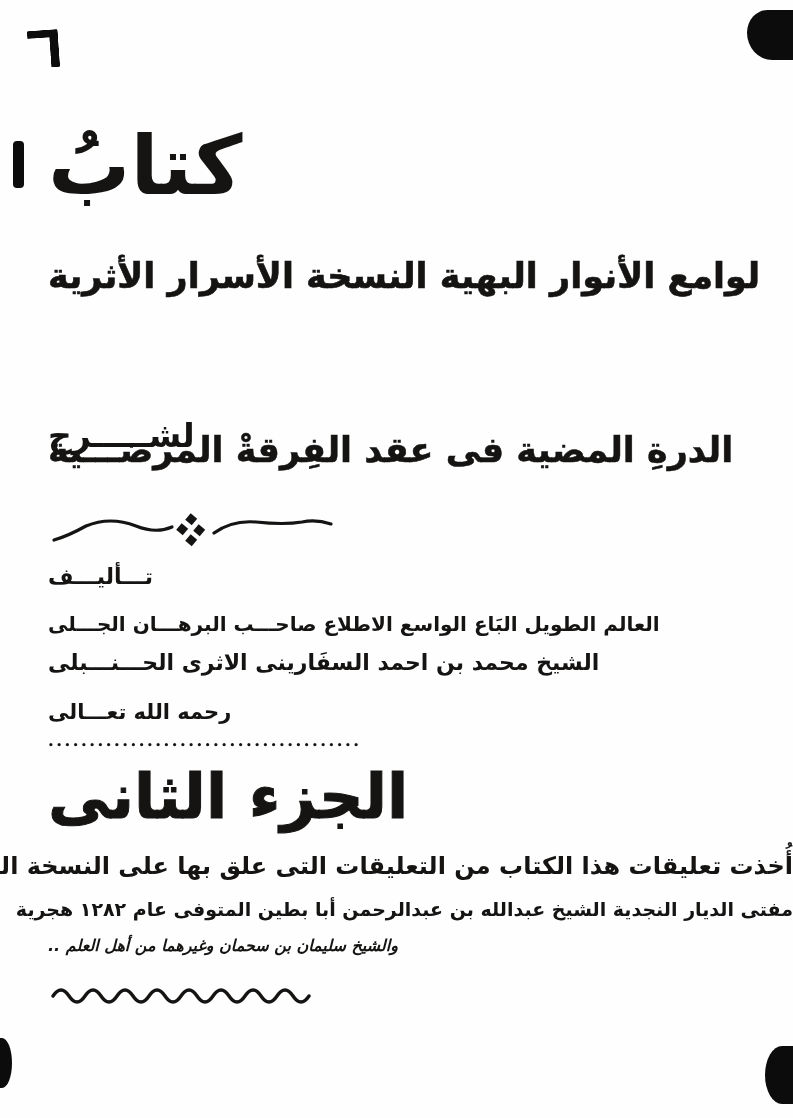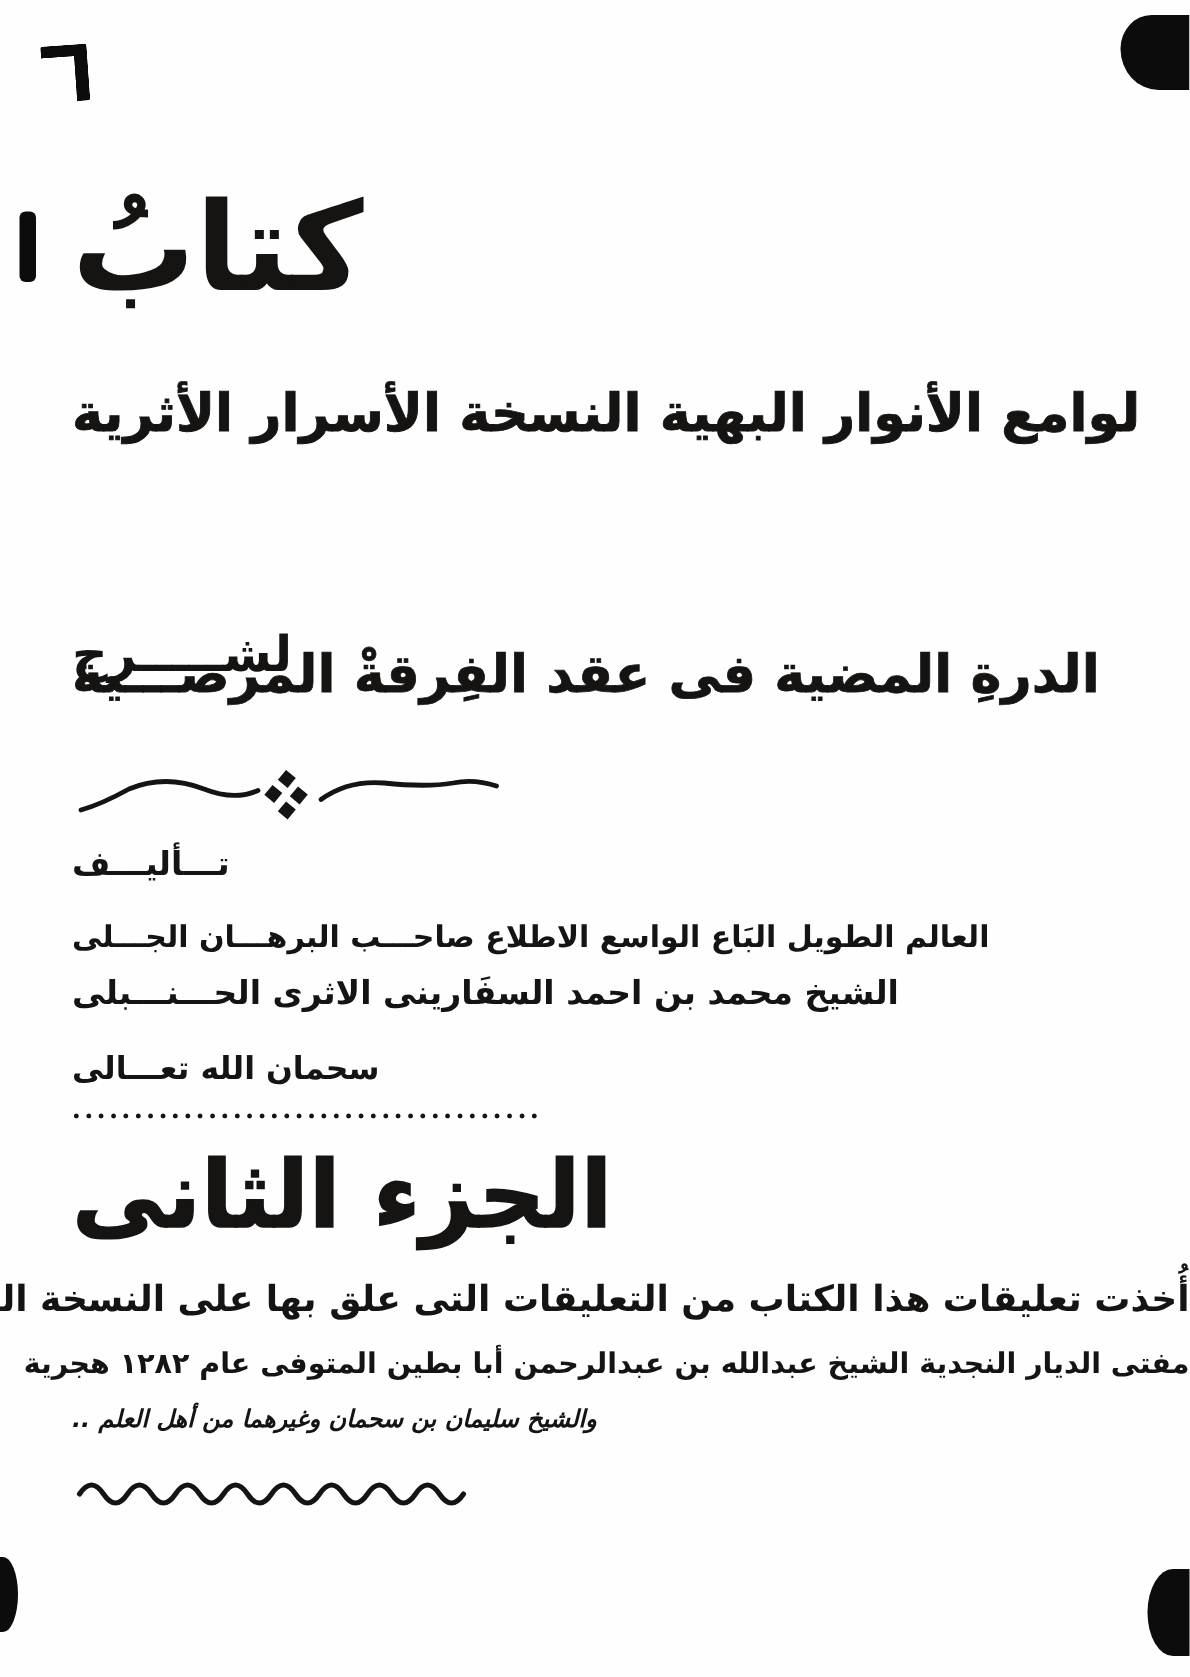--- a/index.html
+++ b/index.html
@@ -85,21 +85,21 @@
         <path d="M166,21 Q184,8 208,10 Q236,13 254,10 Q268,7 283,12" fill="none" stroke="#151413" stroke-width="3.2" stroke-linecap="round"></path>
       </svg>
     </div>
 
     <div class="line talif">تـــأليـــف</div>
 
     <div class="line author1">العالم الطويل البَاع الواسع الاطلاع صاحـــب البرهـــان الجـــلى</div>
 
     <div class="line author2">الشيخ محمد بن احمد السفَارينى الاثرى الحـــنـــبلى</div>
 
-    <div class="line blessing">سحمان الله تعـــالى</div>
+    <div class="line blessing">رحمه الله تعـــالى</div>
 
     <div class="line dots">••••••••••••••••••••••••••••••••••••••</div>
 
     <div class="line volume">الجزء الثانى</div>
 
     <div class="line note1">أُخذت تعليقات هذا الكتاب من التعليقات التى علق بها على النسخة المخطوطة</div>
 
     <div class="line note2">مفتى الديار النجدية الشيخ عبدالله بن عبدالرحمن أبا بطين المتوفى عام ١٢٨٢ هجرية</div>
 
     <div class="line note3">والشيخ سليمان بن سحمان وغيرهما من أهل العلم ..</div>

